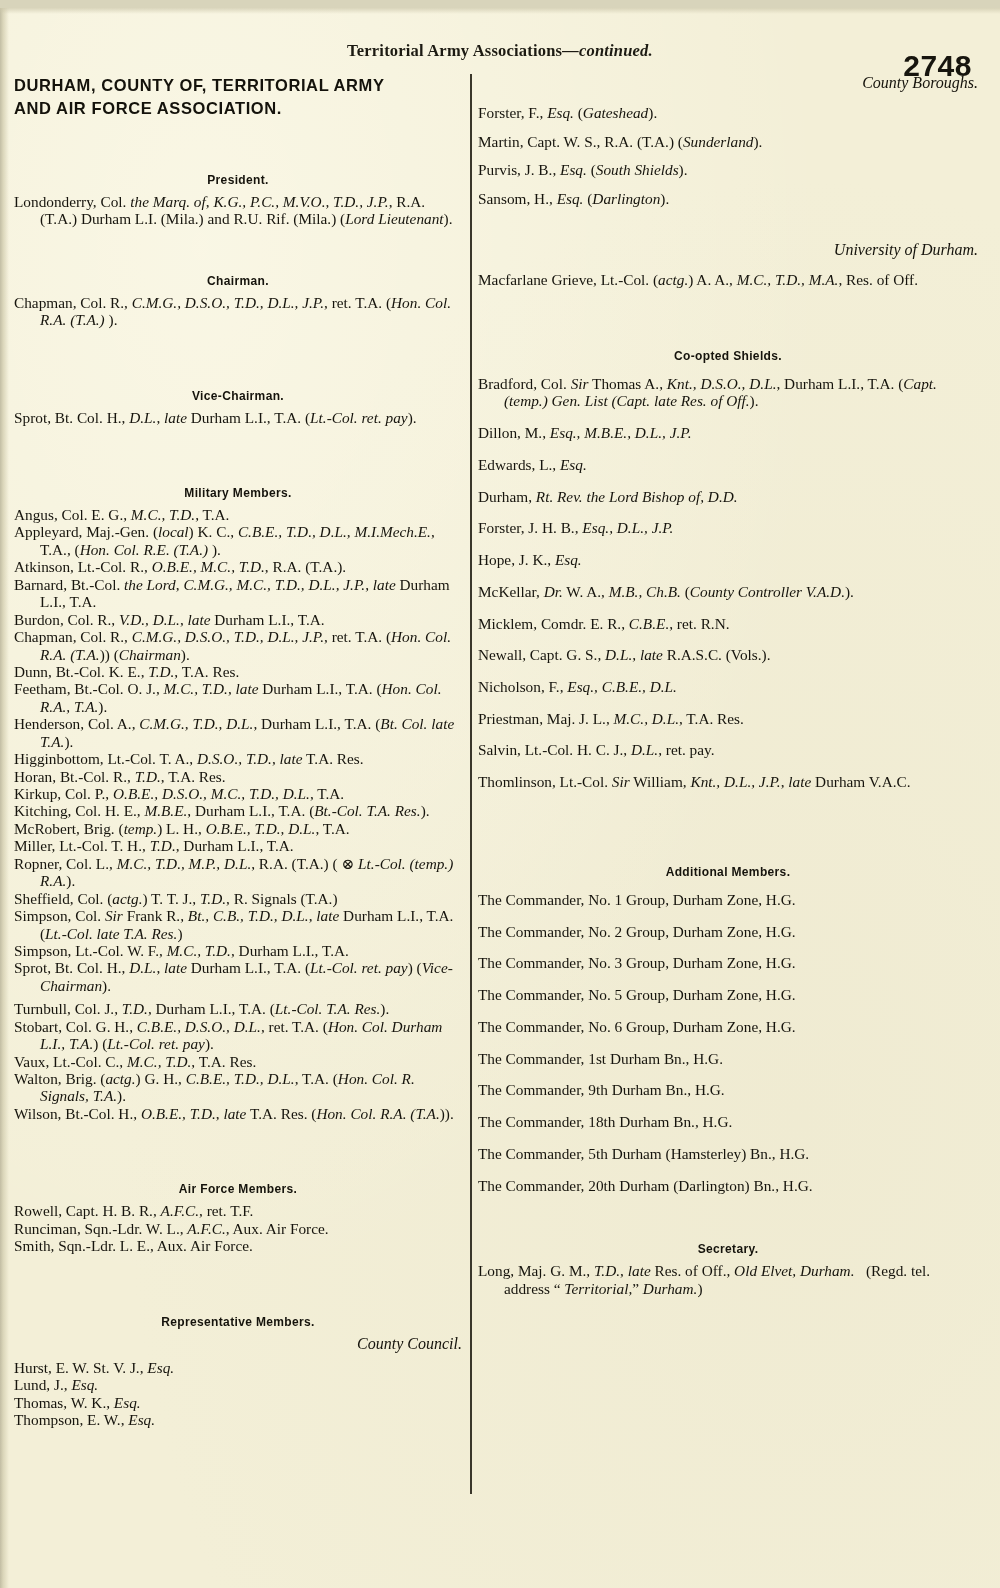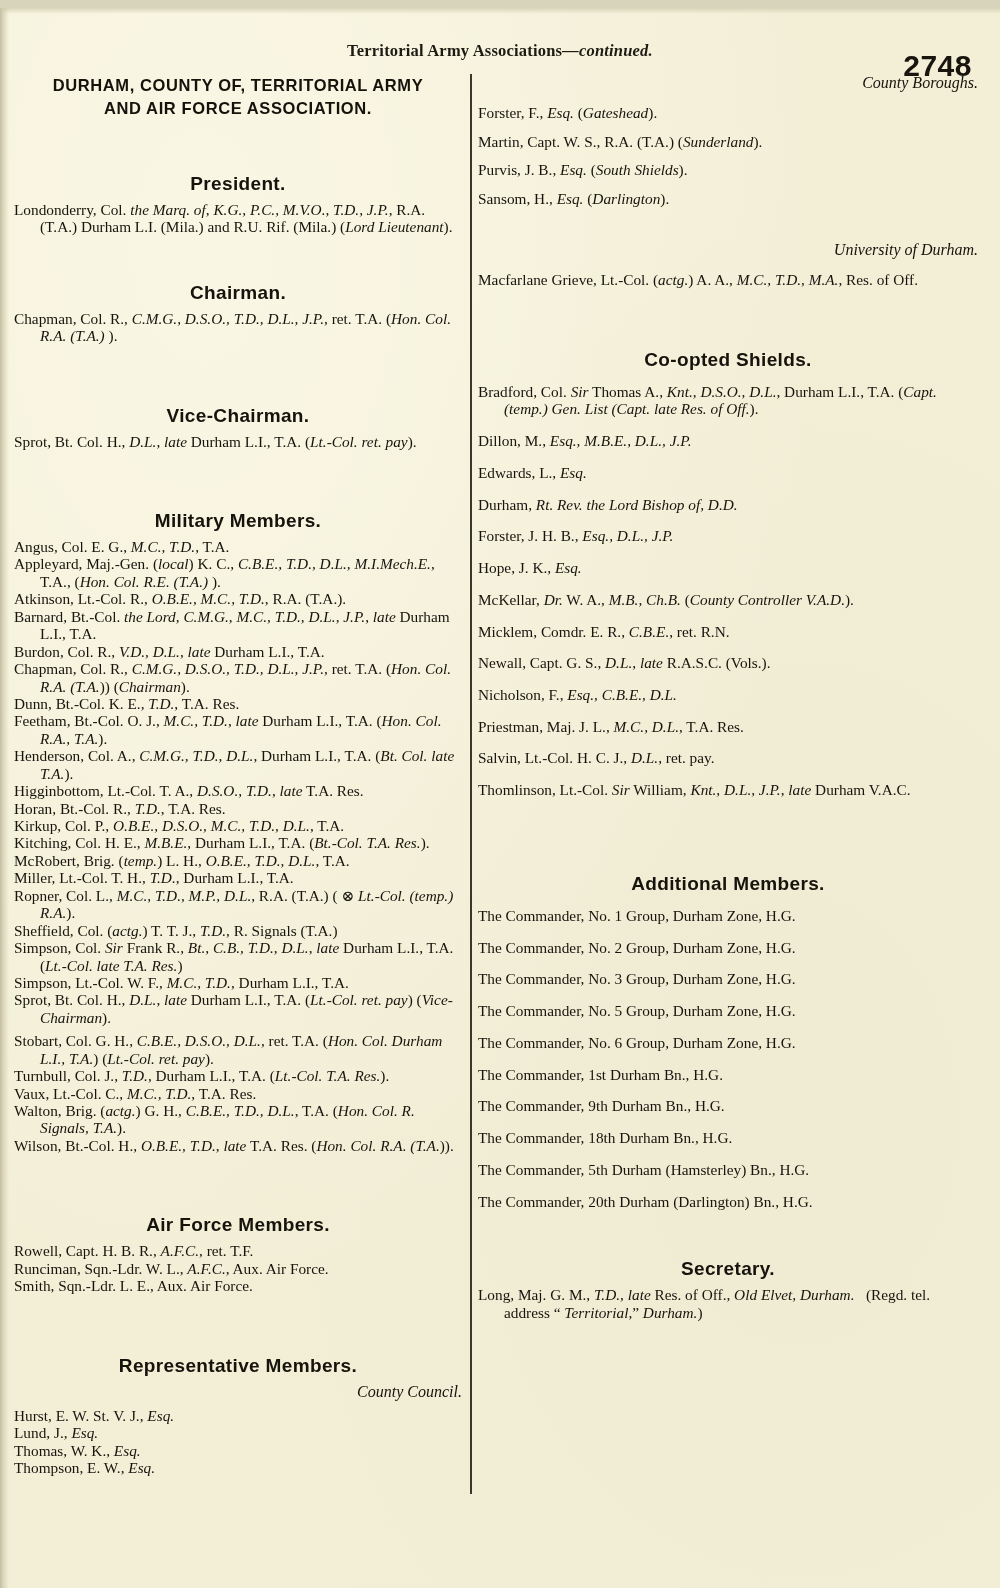--- a/index.html
+++ b/index.html
@@ -79,34 +79,34 @@
     position: absolute;
     left: 470px;
     top: 66px;
     width: 2px;
     height: 1420px;
     background: #3a372b;
   }
 
   
   .assoc-title {
-    text-align: center;
+    text-align: left;
     font-family: "Liberation Sans", sans-serif;
     font-weight: bold;
     font-size: 16.5px;
     line-height: 1.42;
     letter-spacing: .6px;
     color: #14120b;
     margin: 0 0 6px 0;
   }
   .sec-head {
     text-align: center;
     font-family: "Liberation Sans", sans-serif;
     font-weight: bold;
-    font-size: 19px;
+    font-size: 12px;
     letter-spacing: .35px;
     color: #15130c;
   }
   .sub-head {
     text-align: right;
     font-style: italic;
     font-size: 16px;
     color: #15130c;
   }
 
@@ -202,22 +202,22 @@
         <p class="entry">McRobert, Brig. (<i>temp.</i>) L. H., <i>O.B.E., T.D., D.L.</i>, T.A.</p>
         <p class="entry">Miller, Lt.-Col. T. H., <i>T.D.</i>, Durham L.I., T.A.</p>
         <p class="entry">Ropner, Col. L., <i>M.C., T.D., M.P., D.L.</i>, R.A. (T.A.) ( ⊗ <i>Lt.-Col. (temp.) R.A.</i>).</p>
         <p class="entry">Sheffield, Col. (<i>actg.</i>) T. T. J., <i>T.D.</i>, R. Signals (T.A.)</p>
         <p class="entry">Simpson, Col. <i>Sir</i> Frank R., <i>Bt., C.B., T.D., D.L.</i>, <i>late</i> Durham L.I., T.A. (<i>Lt.-Col. late T.A. Res.</i>)</p>
         <p class="entry">Simpson, Lt.-Col. W. F., <i>M.C., T.D.</i>, Durham L.I., T.A.</p>
         <p class="entry">Sprot, Bt. Col. H., <i>D.L.</i>, <i>late</i> Durham L.I., T.A. (<i>Lt.-Col. ret. pay</i>) (<i>Vice-Chairman</i>).</p>
       </div>
     <div class="gap-xs"></div>
     <div>
+        <p class="entry">Turnbull, Col. J., <i>T.D.</i>, Durham L.I., T.A. (<i>Lt.-Col. T.A. Res.</i>).</p>
         <p class="entry">Stobart, Col. G. H., <i>C.B.E., D.S.O., D.L.</i>, ret. T.A. (<i>Hon. Col. Durham L.I., T.A.</i>) (<i>Lt.-Col. ret. pay</i>).</p>
-        <p class="entry">Turnbull, Col. J., <i>T.D.</i>, Durham L.I., T.A. (<i>Lt.-Col. T.A. Res.</i>).</p>
         <p class="entry">Vaux, Lt.-Col. C., <i>M.C., T.D.</i>, T.A. Res.</p>
         <p class="entry">Walton, Brig. (<i>actg.</i>) G. H., <i>C.B.E., T.D., D.L.</i>, T.A. (<i>Hon. Col. R. Signals, T.A.</i>).</p>
         <p class="entry">Wilson, Bt.-Col. H., <i>O.B.E., T.D.</i>, <i>late</i> T.A. Res. (<i>Hon. Col. R.A. (T.A.</i>)).</p>
       </div>
 
     <div class="gap-xxl"></div>
     <div class="sec-head">Air Force Members.</div>
     <div class="gap-xs"></div>
     <div>
         <p class="entry">Rowell, Capt. H. B. R., <i>A.F.C.</i>, ret. T.F.</p>

